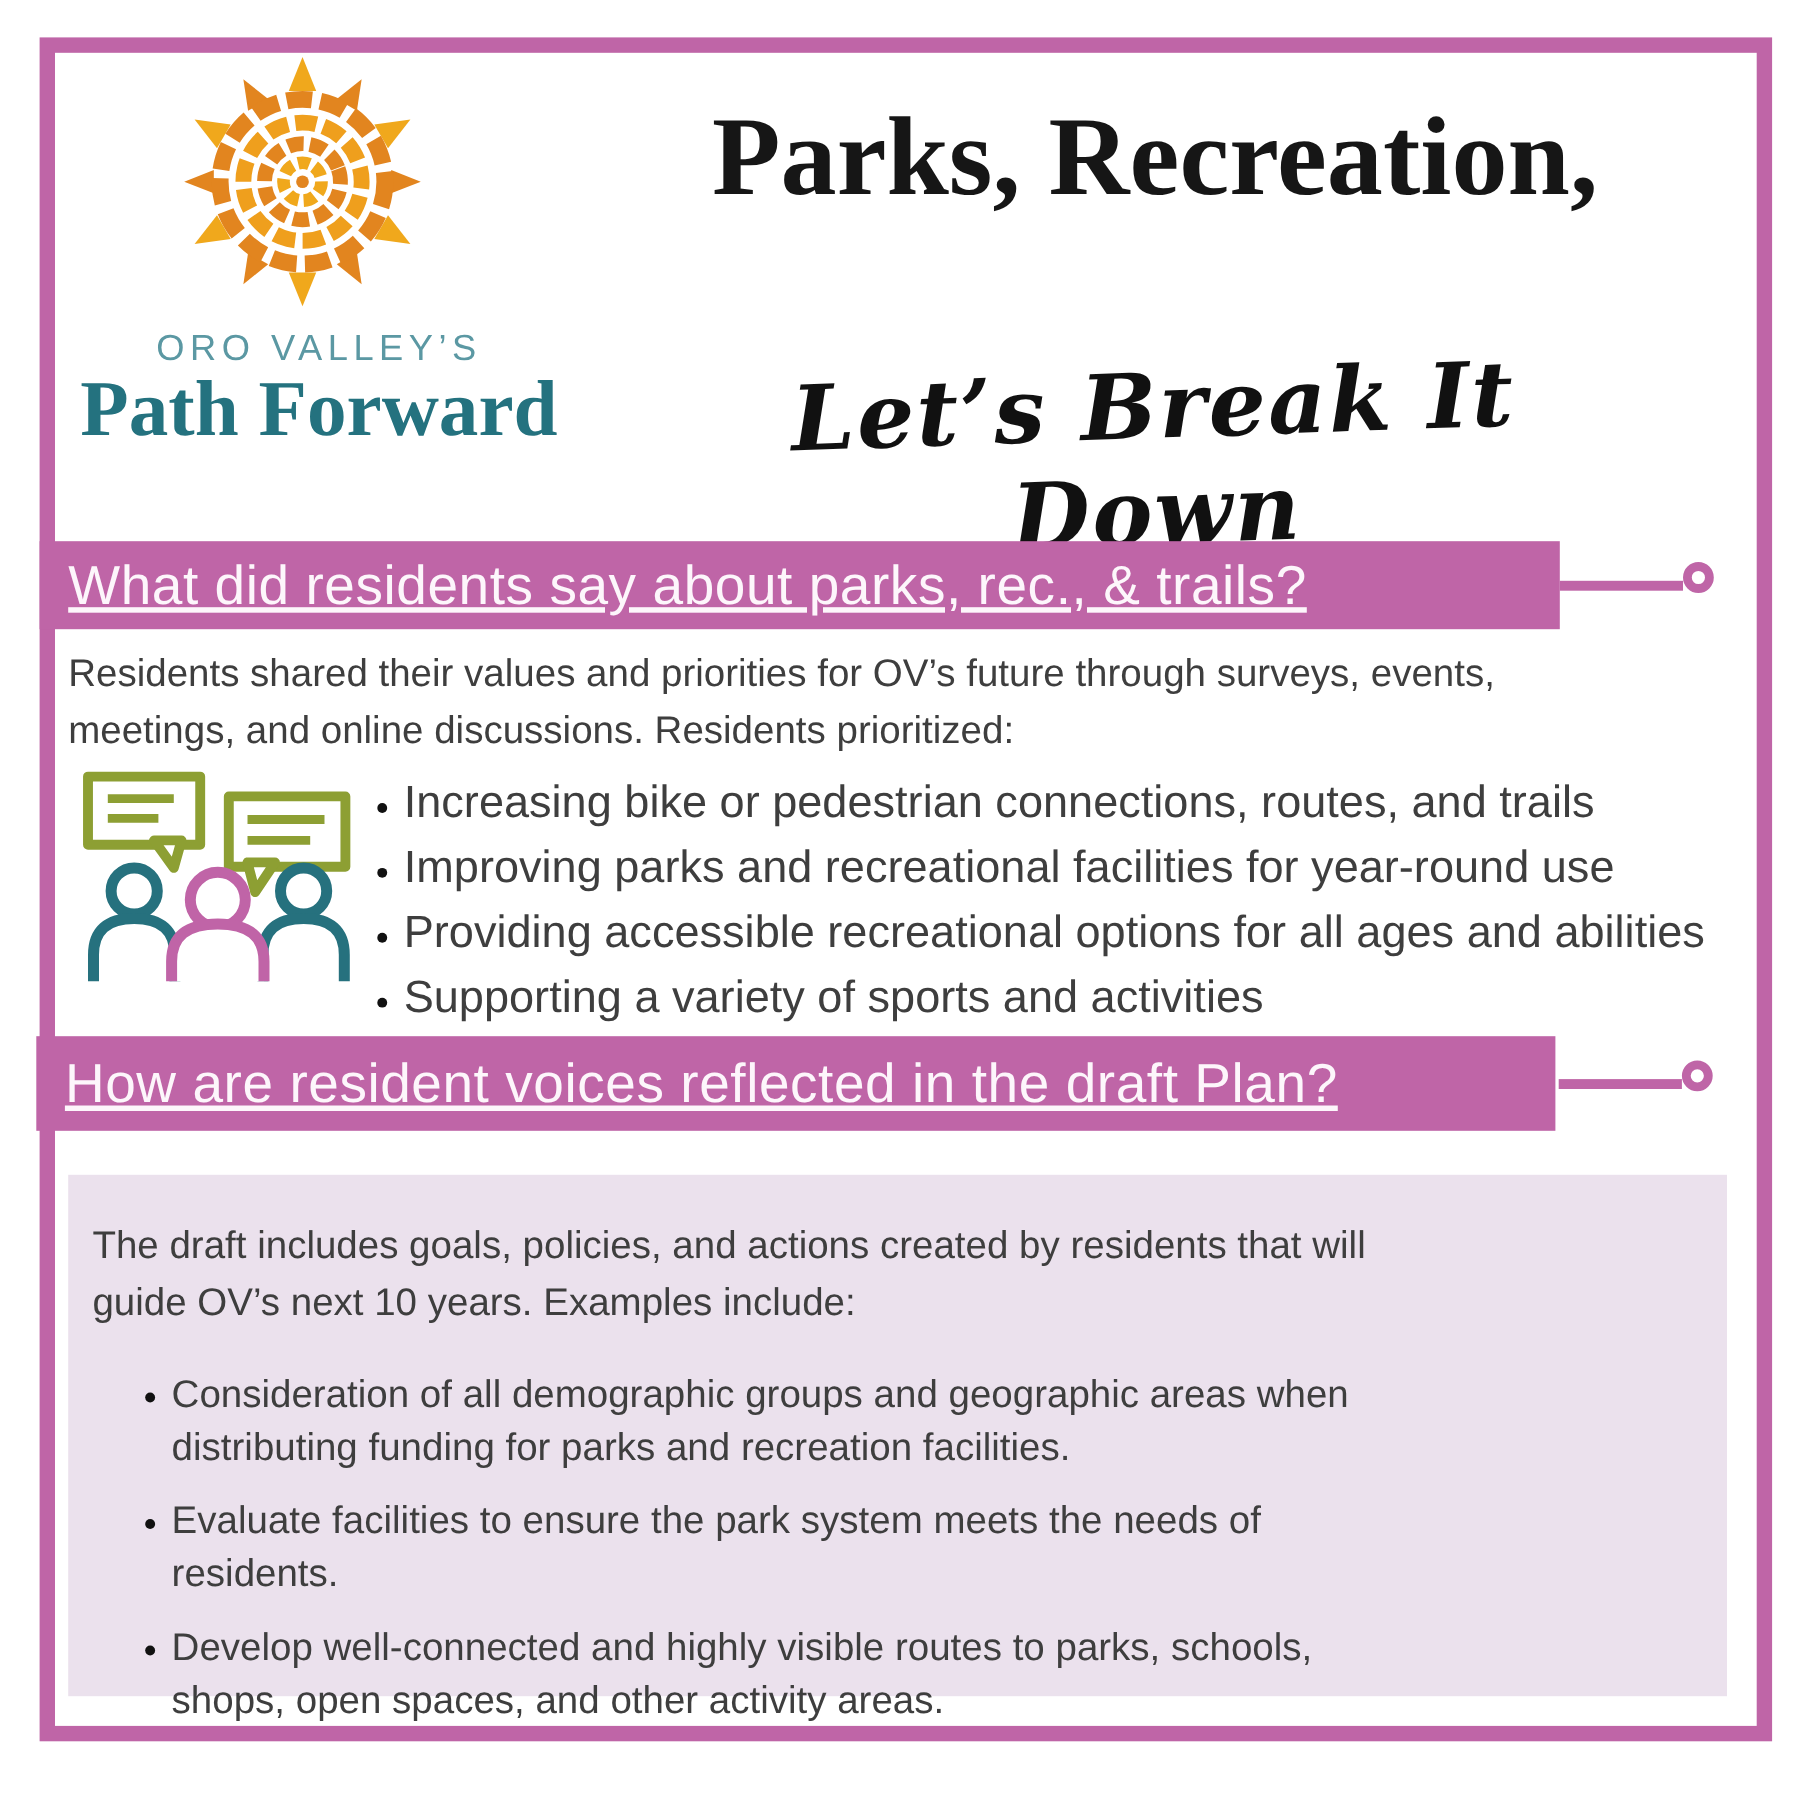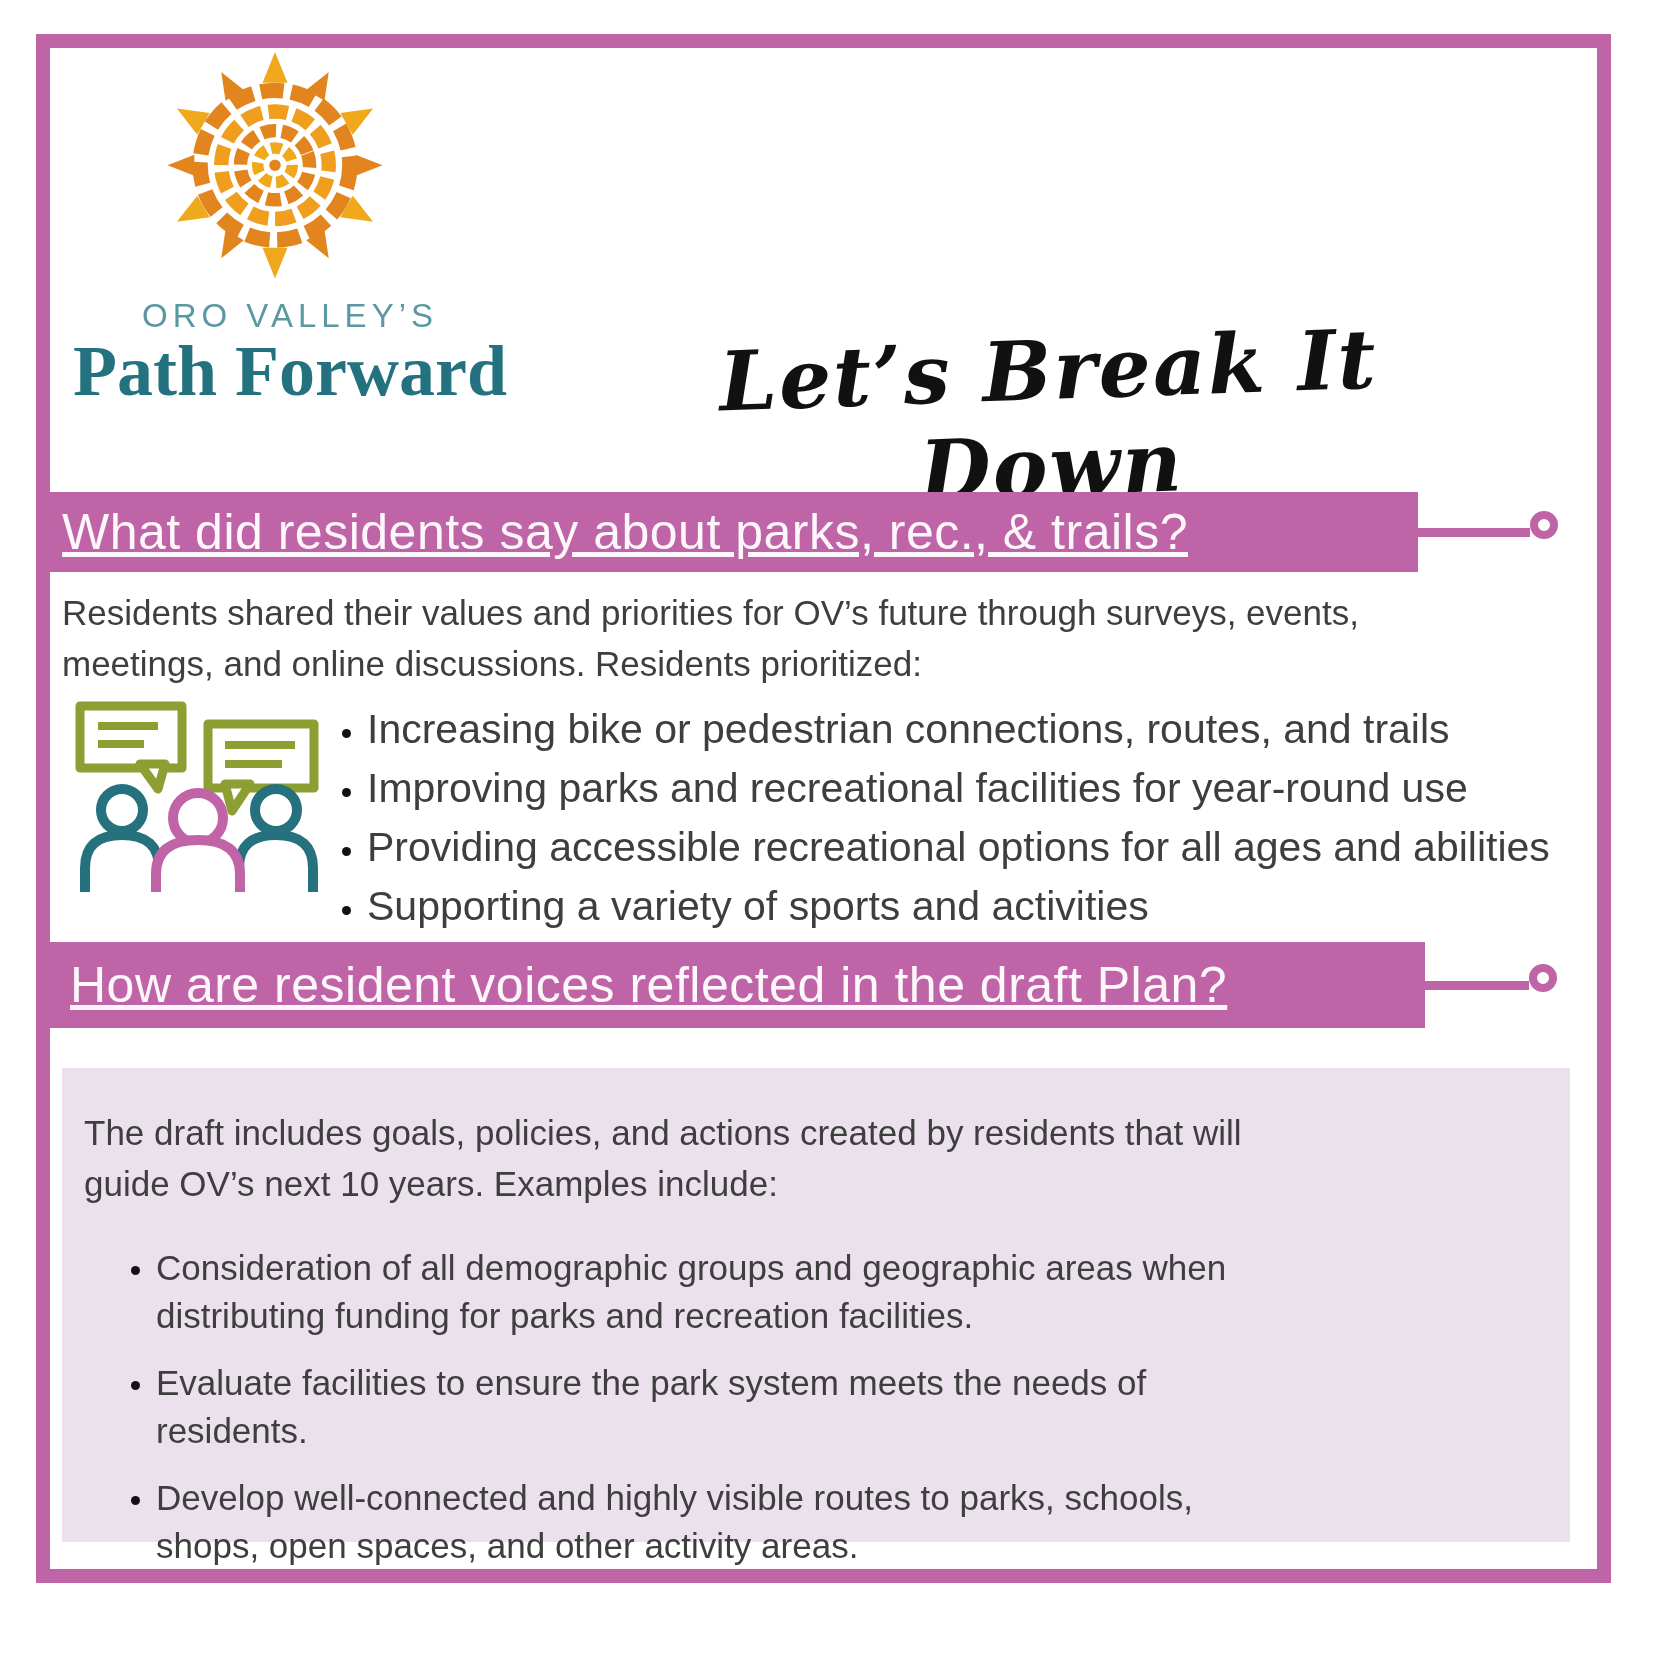--- a/index.html
+++ b/index.html
@@ -31,21 +31,21 @@
   .title-block{left:600px;top:78px;width:900px;text-align:center;color:var(--black);
     font-family:"Liberation Serif", serif;font-weight:600;font-size:102px;line-height:1.28;}
   .subtitle{left:600px;top:322px;width:900px;text-align:center;color:#111;
     font-family:"DejaVu Serif", serif;font-style:italic;font-weight:700;font-size:82px;
     transform:rotate(-2deg);letter-spacing:2px;}
 
   
   .banner{background:var(--pink);color:var(--pink-text);display:flex;align-items:center;
     padding-left:26px;font-weight:500;letter-spacing:.5px;text-decoration:underline;}
   .banner-1{left:36px;top:492px;width:1382px;height:80px;font-size:50px;}
-  .banner-2{left:44px;top:942px;width:1381px;height:86px;font-size:50px;}
+  .banner-2{left:33px;top:942px;width:1381px;height:86px;font-size:50px;}
   .conn-line{height:9px;background:var(--pink);}
   .conn-line-1{left:1418px;top:528px;width:112px;}
   .conn-line-2{left:1417px;top:981px;width:112px;}
   .ring{width:28px;height:28px;border:8px solid var(--pink);border-radius:50%;background:#fff;}
   .ring-1{left:1530px;top:511px;}
   .ring-2{left:1529px;top:964px;}
 
   
   .intro-1{left:62px;top:588px;width:1530px;font-size:35px;line-height:1.45;
     color:var(--ink);white-space:pre-line;}
@@ -91,20 +91,21 @@
     <circle cx="125" cy="120" r="56" fill="none" stroke="#ef9f1d" stroke-width="15" stroke-dasharray="20 7" transform="rotate(14 125 120)"></circle>
     <circle cx="125" cy="120" r="36" fill="none" stroke="#e2851f" stroke-width="14" stroke-dasharray="15 6" transform="rotate(-20 125 120)"></circle>
     <circle cx="125" cy="120" r="18" fill="none" stroke="#f0a81c" stroke-width="12" stroke-dasharray="11 5"></circle>
     <circle cx="125" cy="120" r="6" fill="#e2851f"></circle>
   </g>
 </svg>
 <div class="abs logo-tagline">ORO VALLEY’S</div>
 <div class="abs logo-name">Path Forward</div>
 
 <div class="abs title-block">
+  <div>Parks, Recreation,</div>
 </div>
 <div class="abs subtitle">Let’s Break It Down</div>
 
 <div class="abs banner banner-1">What did residents say about parks, rec., &amp; trails?</div>
 <div class="abs conn-line conn-line-1"></div>
 <div class="abs ring ring-1"></div>
 
 <div class="abs intro-1">Residents shared their values and priorities for OV’s future through surveys, events,
 meetings, and online discussions. Residents prioritized:</div>
 

